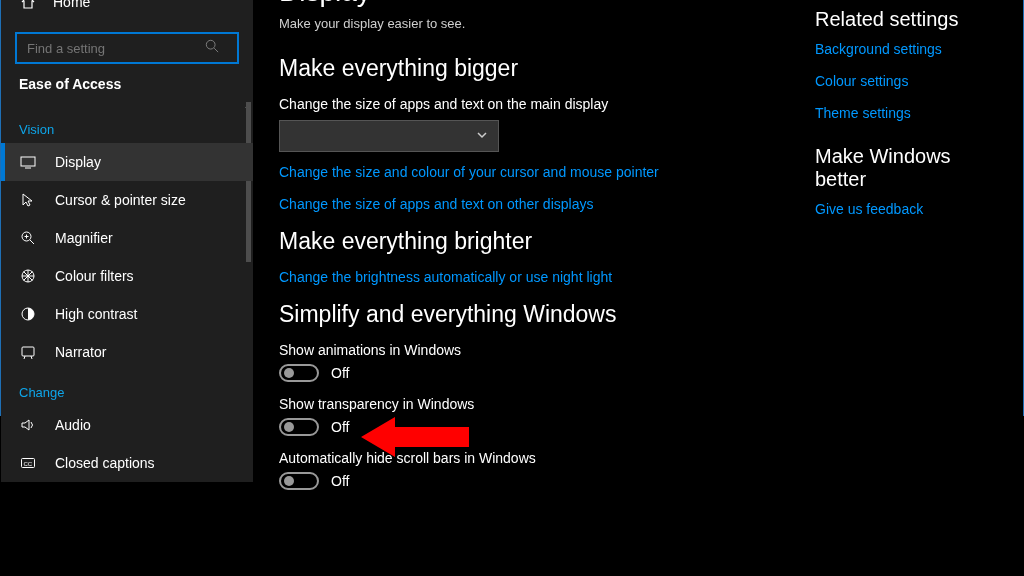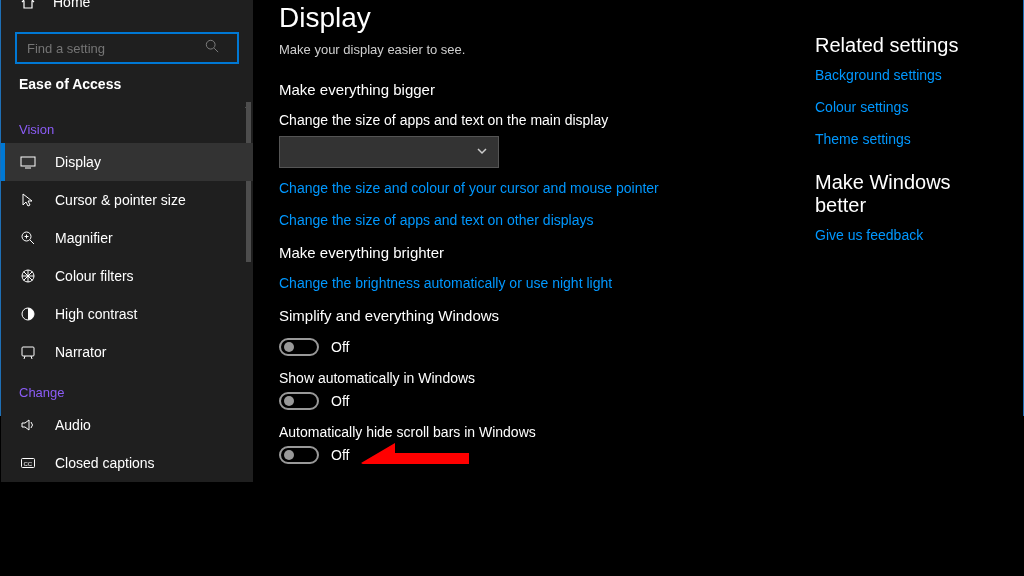--- a/index.html
+++ b/index.html
@@ -15,32 +15,32 @@
   .sidebar { width: 252px; background: #1f1f1f; display: flex; flex-direction: column; position: relative; }
   .sidebar-top { padding: 0; }
   .home-row { display: flex; align-items: center; height: 40px; padding: 0 18px; margin-top: 18px; color: #fff; font-size: 14px; }
   .home-row .icon { width: 18px; height: 18px; margin-right: 16px; display:flex; align-items:center; justify-content:center; }
   .search-wrap { margin: 10px 14px 12px 14px; }
   .search { width: 100%; height: 32px; background: #1f1f1f; border: 2px solid #0078d4; color: #ffffff; padding: 0 30px 0 10px; font-size: 13px; outline:none; }
   .search-wrap { position: relative; }
   .search-icon { position: absolute; right: 20px; top: 50%; transform: translateY(-50%); color:#aaa; }
   .breadcrumb { padding: 0 18px 10px 18px; font-size: 14px; font-weight: 600; color:#fff; }
   .sidebar-scroll { flex:1; overflow:hidden; position:relative; padding-top:6px;}
-  .cat-label { padding: 14px 18px 6px 18px; color: #8b5cf6; font-size: 13px; }
+  .cat-label { padding: 14px 18px 6px 18px; color: #0ea5e9; font-size: 13px; }
   .nav-item { display: flex; align-items: center; height: 38px; padding: 0 18px; color: #fff; font-size: 14px; position:relative;}
   .nav-item .icon { width: 18px; height: 18px; margin-right: 18px; display:flex; align-items:center; justify-content:center; color:#fff;}
   .nav-item.active { background: #333333; }
   .nav-item.active::before { content:""; position:absolute; left:0; top:0; bottom:0; width:4px; background:#0078d4; }
   .sidebar-scrollbar { position:absolute; right:2px; top:0; width:5px; height:160px; background:#4d4d4d; }
   .sidebar-scroll-up { position:absolute; right:0; top:-2px; width:10px; height:10px; color:#888; font-size:9px; text-align:center;}
   .main { flex:1; background:#000; display:flex; overflow:hidden; }
   .content { flex:1; padding: 20px 20px 0 26px; overflow:hidden;}
   h1 { font-weight:400; font-size:28px; margin-bottom:8px;}
   .sub { color:#cfcfcf; font-size:13px; margin-bottom:24px;}
-  h2 { font-weight: 400; font-size: 15px; margin: 8px 0 14px 0; }
+  h2 { font-weight: 400; font-size: 23px; margin: 8px 0 14px 0; }
   .setting-label { font-size:14px; color:#fff; margin-bottom:8px;}
   .dropdown { width:220px; height:32px; background:#333333; border:1px solid #555; position:relative; margin-bottom:12px;}
   .dropdown .chev { position:absolute; right:10px; top:50%; transform:translateY(-50%); color:#ccc;}
   .link { color:#0098ff; font-size:14px; display:block; margin:8px 0 16px 0;}
   .toggle-row { margin: 4px 0 14px 0; }
   .toggle-label { font-size: 14px; color:#fff; margin-bottom:6px;}
   .toggle { display:flex; align-items:center; }
   .toggle-track { width:40px; height:18px; border:2px solid #999; border-radius:11px; position:relative; margin-right:12px;}
   .toggle-thumb { width:10px; height:10px; background:#999; border-radius:50%; position:absolute; left:3px; top:2px;}
   .toggle-state { font-size:14px; color:#fff;}
@@ -210,30 +210,31 @@
         </div>
         <a class="link">Change the size and colour of your cursor and mouse pointer</a>
         <a class="link">Change the size of apps and text on other displays</a>
 
         <h2>Make everything brighter</h2>
         <a class="link">Change the brightness automatically or use night light</a>
 
         <h2 style="margin-top:14px;">Simplify and everything Windows</h2>
 
         <div class="toggle-row">
+          <div class="toggle-label">Show animations in Windows</div>
           <div class="toggle">
             <div class="toggle-track">
                 <div class="toggle-thumb"></div>
               </div>
             <span class="toggle-state">Off</span>
           </div>
         </div>
 
         <div class="toggle-row">
-          <div class="toggle-label">Show automatically in Windows</div>
+          <div class="toggle-label">Show transparency in Windows</div>
           <div class="toggle">
             <div class="toggle-track">
                 <div class="toggle-thumb"></div>
               </div>
             <span class="toggle-state">Off</span>
           </div>
         </div>
 
         <div class="toggle-row" style="margin-bottom:0;">
           <div class="toggle-label">Automatically hide scroll bars in Windows</div>

